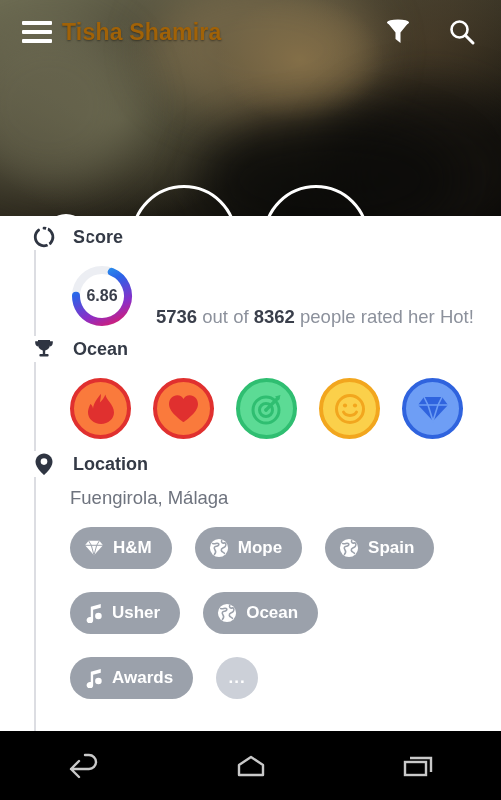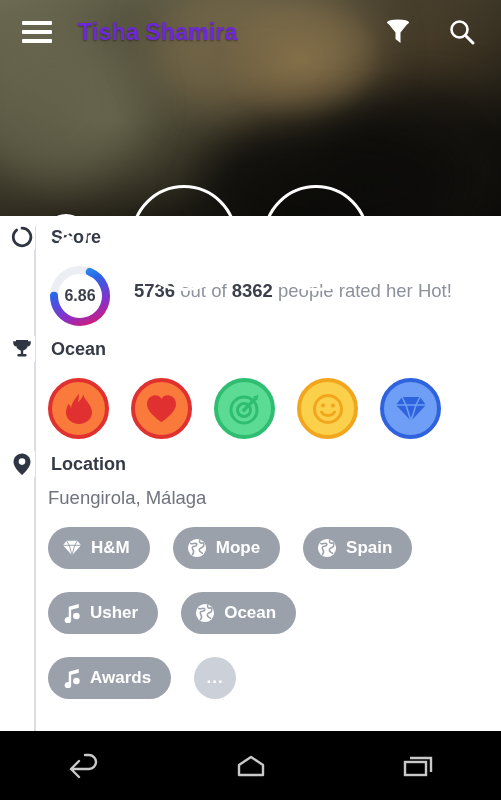--- a/index.html
+++ b/index.html
@@ -31,21 +31,21 @@
 
   
   .topbar {
     position: absolute; top: 0; left: 0; width: 501px; height: 64px;
     display: flex; align-items: center; padding: 0 22px; z-index: 6;
   }
   .hamburger { width: 30px; height: 22px; display: flex; flex-direction: column;
     justify-content: space-between; cursor: pointer; }
   .hamburger i { display: block; height: 4px; background: #fff; border-radius: 1px; }
   .title {
-    color: #6d28d9; font-size: 23px; font-weight: bold; margin-left: 26px;
+    color: #a16207; font-size: 23px; font-weight: bold; margin-left: 10px;
     flex: 1; letter-spacing: .2px; text-shadow: 0 1px 2px rgba(0,0,0,.4);
   }
   .topicon { width: 34px; height: 34px; display: flex; align-items: center; justify-content: center; cursor: pointer; }
   .topicon.search { margin-left: 30px; }
 
   
   .actions { position: absolute; top: 96px; left: 0; width: 501px; height: 100px; z-index: 6; }
   .avatar-mini {
     position: absolute; left: 45px; top: 118px; width: 42px; height: 42px;
     border: 2.5px solid #fff; border-radius: 50%;
@@ -60,31 +60,31 @@
 
   
   .content {
     position: absolute; top: 216px; left: 0; width: 501px; height: 515px;
     background: #fff; overflow: hidden;
   }
   .timeline {
     position: absolute; left: 34px; top: 10px; width: 2px; height: 505px;
     background: #dcdde2;
   }
-  .section { position: relative; padding-left: 10px; }
+  .section { position: relative; padding-left: 32px; }
   .sec-head { display: flex; align-items: center; height: 42px; }
   .sec-ico {
     position: relative; z-index: 2; width: 26px; height: 26px;
     display: flex; align-items: center; justify-content: center;
     background: #fff; margin-left: -1px;
   }
   .sec-title { font-size: 18px; font-weight: bold; color: #343a46; margin-left: 16px; }
 
   
-  .score-row { display: flex; align-items: flex-start; padding: 6px 0 0 38px; }
+  .score-row { display: flex; align-items: flex-end; padding: 6px 0 0 38px; }
   .ring-wrap { position: relative; width: 64px; height: 64px; }
   .ring-val {
     position: absolute; inset: 0; display: flex; align-items: center; justify-content: center;
     font-size: 16px; font-weight: bold; color: #3a3f4b;
   }
   .score-text { margin-left: 22px; font-size: 18.5px; color: #8c919c; white-space: nowrap; margin-top: 16px; }
   .score-text b { color: #3a3f4b; font-weight: bold; }
 
   
   .awards { display: flex; gap: 22px; padding: 8px 0 4px 38px; }

